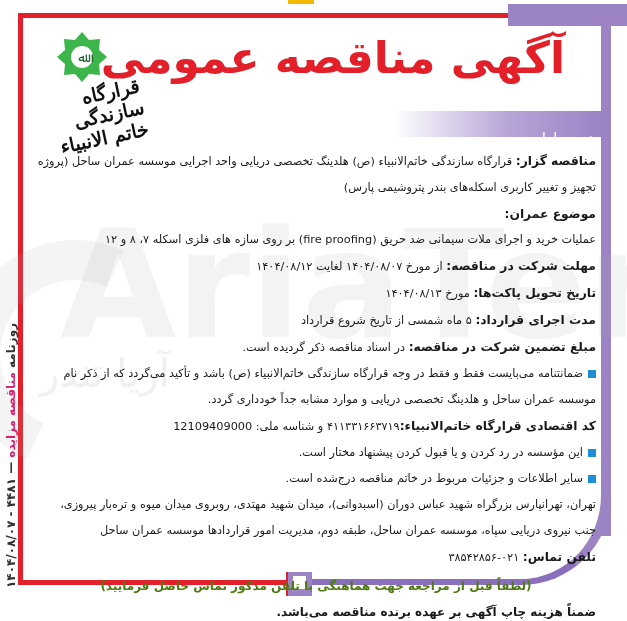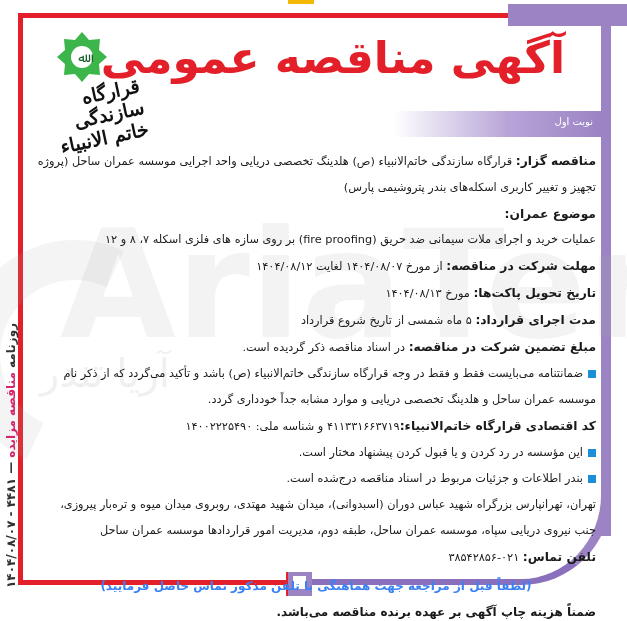--- a/index.html
+++ b/index.html
@@ -37,33 +37,33 @@
       position:absolute; right:62px; top:32px; direction:rtl;
       font-family:"DejaVu Sans", sans-serif; font-weight:bold; font-size:44px; color:#e3202a;
       letter-spacing:0px;
       text-align:right;
     }
     .round-badge {
       position:absolute; left:393px; top:111px; width:208px; height:26px;
       background:linear-gradient(to left, #9b83c4 0%, #b8a5d8 45%, rgba(255,255,255,0) 100%);
     }
     .round-badge span {
-      position:absolute; right:8px; top:5px; color:#fff; font-size:10px; direction:rtl;text-align:center;
+      position:absolute; right:8px; top:18px; color:#fff; font-size:15px; direction:rtl;text-align:center;
     }
 
     .content {
       position:absolute; left:36px; top:148px; width:560px; direction:rtl; text-align:right;
       font-size:11.3px; line-height:26px; color:#1a1a1a;
     }
     .content p { margin:0; }
     .b { font-weight:bold; font-size:12.3px; }
     .bullet::before {
       content:""; display:inline-block; width:8px; height:8px; background:#1d8fd6; margin-left:5px; vertical-align:middle;
     }
-    .red-note { color:#3b82f6; font-weight:bold; font-size:12px; text-align:center; margin-top:2px !important; }
+    .red-note { color:#4d7c0f; font-weight:bold; font-size:12px; text-align:center; margin-top:2px !important; }
     .black-note { font-weight:bold; font-size:12px; text-align:right; }
 
     .watermark {
       position:absolute; left:60px; top:210px; width:560px; height:200px; pointer-events:none;
       font-family:"DejaVu Sans", sans-serif; font-weight:bold; font-size:150px; color:rgba(170,170,170,0.14);
       line-height:150px;
     }
     .watermark-sub {
       position:absolute; left:40px; top:350px; font-size:40px; color:rgba(170,170,170,0.18); direction:rtl; letter-spacing:14px;
     }
@@ -118,23 +118,23 @@
 
 <div class="content">
   <p><span class="b">مناقصه گزار:</span><span> قرارگاه سازندگی خاتم‌الانبیاء (ص) هلدینگ تخصصی دریایی واحد اجرایی موسسه عمران ساحل (پروژه تجهیز و تغییر کاربری اسکله‌های بندر پتروشیمی پارس)</span></p>
   <p class="b">موضوع عمران:</p>
   <p>عملیات خرید و اجرای ملات سیمانی ضد حریق (fire proofing) بر روی سازه های فلزی اسکله ۷، ۸ و ۱۲</p>
   <p><span class="b">مهلت شرکت در مناقصه:</span><span> از مورخ ۱۴۰۴/۰۸/۰۷ لغایت ۱۴۰۴/۰۸/۱۲</span></p>
   <p><span class="b">تاریخ تحویل پاکت‌ها:</span><span> مورخ ۱۴۰۴/۰۸/۱۳</span></p>
   <p><span class="b">مدت اجرای قرارداد:</span><span> ۵ ماه شمسی از تاریخ شروع قرارداد</span></p>
   <p><span class="b">مبلغ تضمین شرکت در مناقصه:</span><span> در اسناد مناقصه ذکر گردیده است.</span></p>
   <p class="bullet">ضمانتنامه می‌بایست فقط و فقط در وجه قرارگاه سازندگی خاتم‌الانبیاء (ص) باشد و تأکید می‌گردد که از ذکر نام موسسه عمران ساحل و هلدینگ تخصصی دریایی و موارد مشابه جداً خودداری گردد.</p>
-  <p><span class="b">کد اقتصادی قرارگاه خاتم‌الانبیاء:</span><span>۴۱۱۳۳۱۶۶۳۷۱۹</span><span> و شناسه ملی: </span><span>۱۴۰۰۲۲۲۵۴۹۰</span></p>
+  <p><span class="b">کد اقتصادی قرارگاه خاتم‌الانبیاء:</span><span>۴۱۱۳۳۱۶۶۳۷۱۹</span><span> و شناسه ملی: </span><span>12109409000</span></p>
   <p class="bullet">این مؤسسه در رد کردن و یا قبول کردن پیشنهاد مختار است.</p>
-  <p class="bullet">بندر اطلاعات و جزئیات مربوط در اسناد مناقصه درج‌شده است.</p>
+  <p class="bullet">سایر اطلاعات و جزئیات مربوط در خاتم مناقصه درج‌شده است.</p>
   <p>تهران، تهرانپارس بزرگراه شهید عباس دوران (اسبدوانی)، میدان شهید مهتدی، روبروی میدان میوه و تره‌بار پیروزی، جنب نیروی دریایی سپاه، موسسه عمران ساحل، طبقه دوم، مدیریت امور قراردادها موسسه عمران ساحل</p>
   <p><span class="b">تلفن تماس:</span><span> ۰۲۱-۳۸۵۴۲۸۵۶</span></p>
   <p class="red-note">(لطفاً قبل از مراجعه جهت هماهنگی با تلفن مذکور تماس حاصل فرمایید)</p>
   <p class="black-note">ضمناً هزینه چاپ آگهی بر عهده برنده مناقصه می‌باشد.</p>
 </div>
 
 <div class="side-label">
   <div class="inner">
     <span>روزنامه</span>
     <span class="brand">مناقصه مزایده</span>

